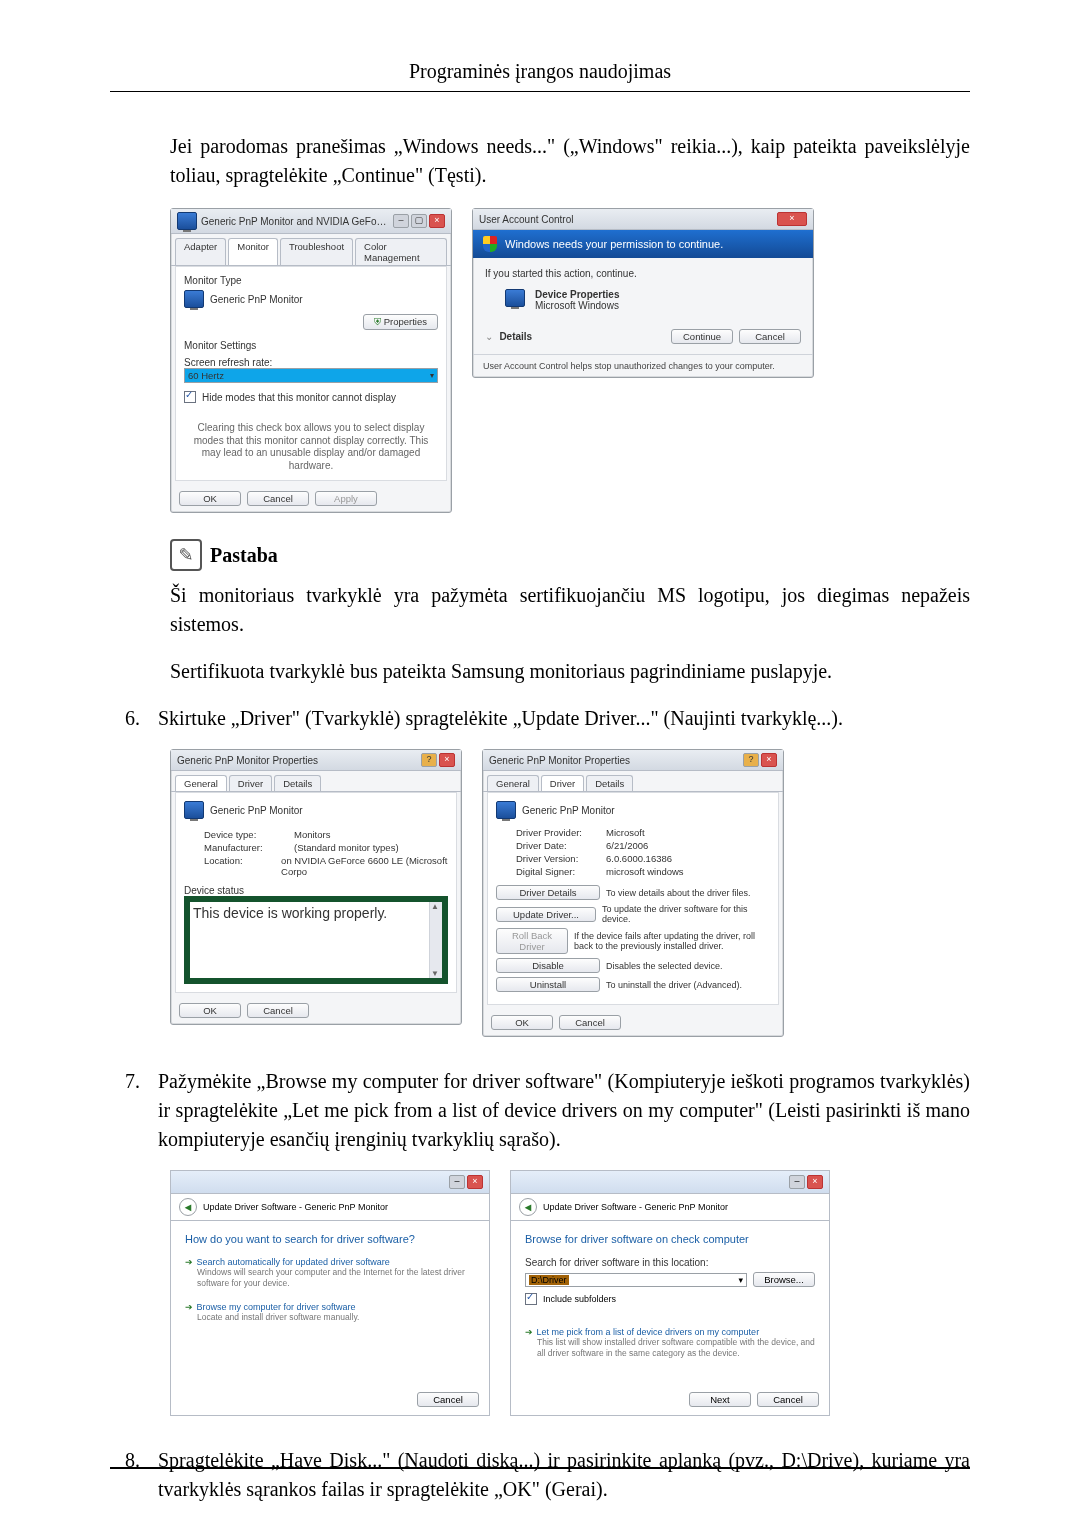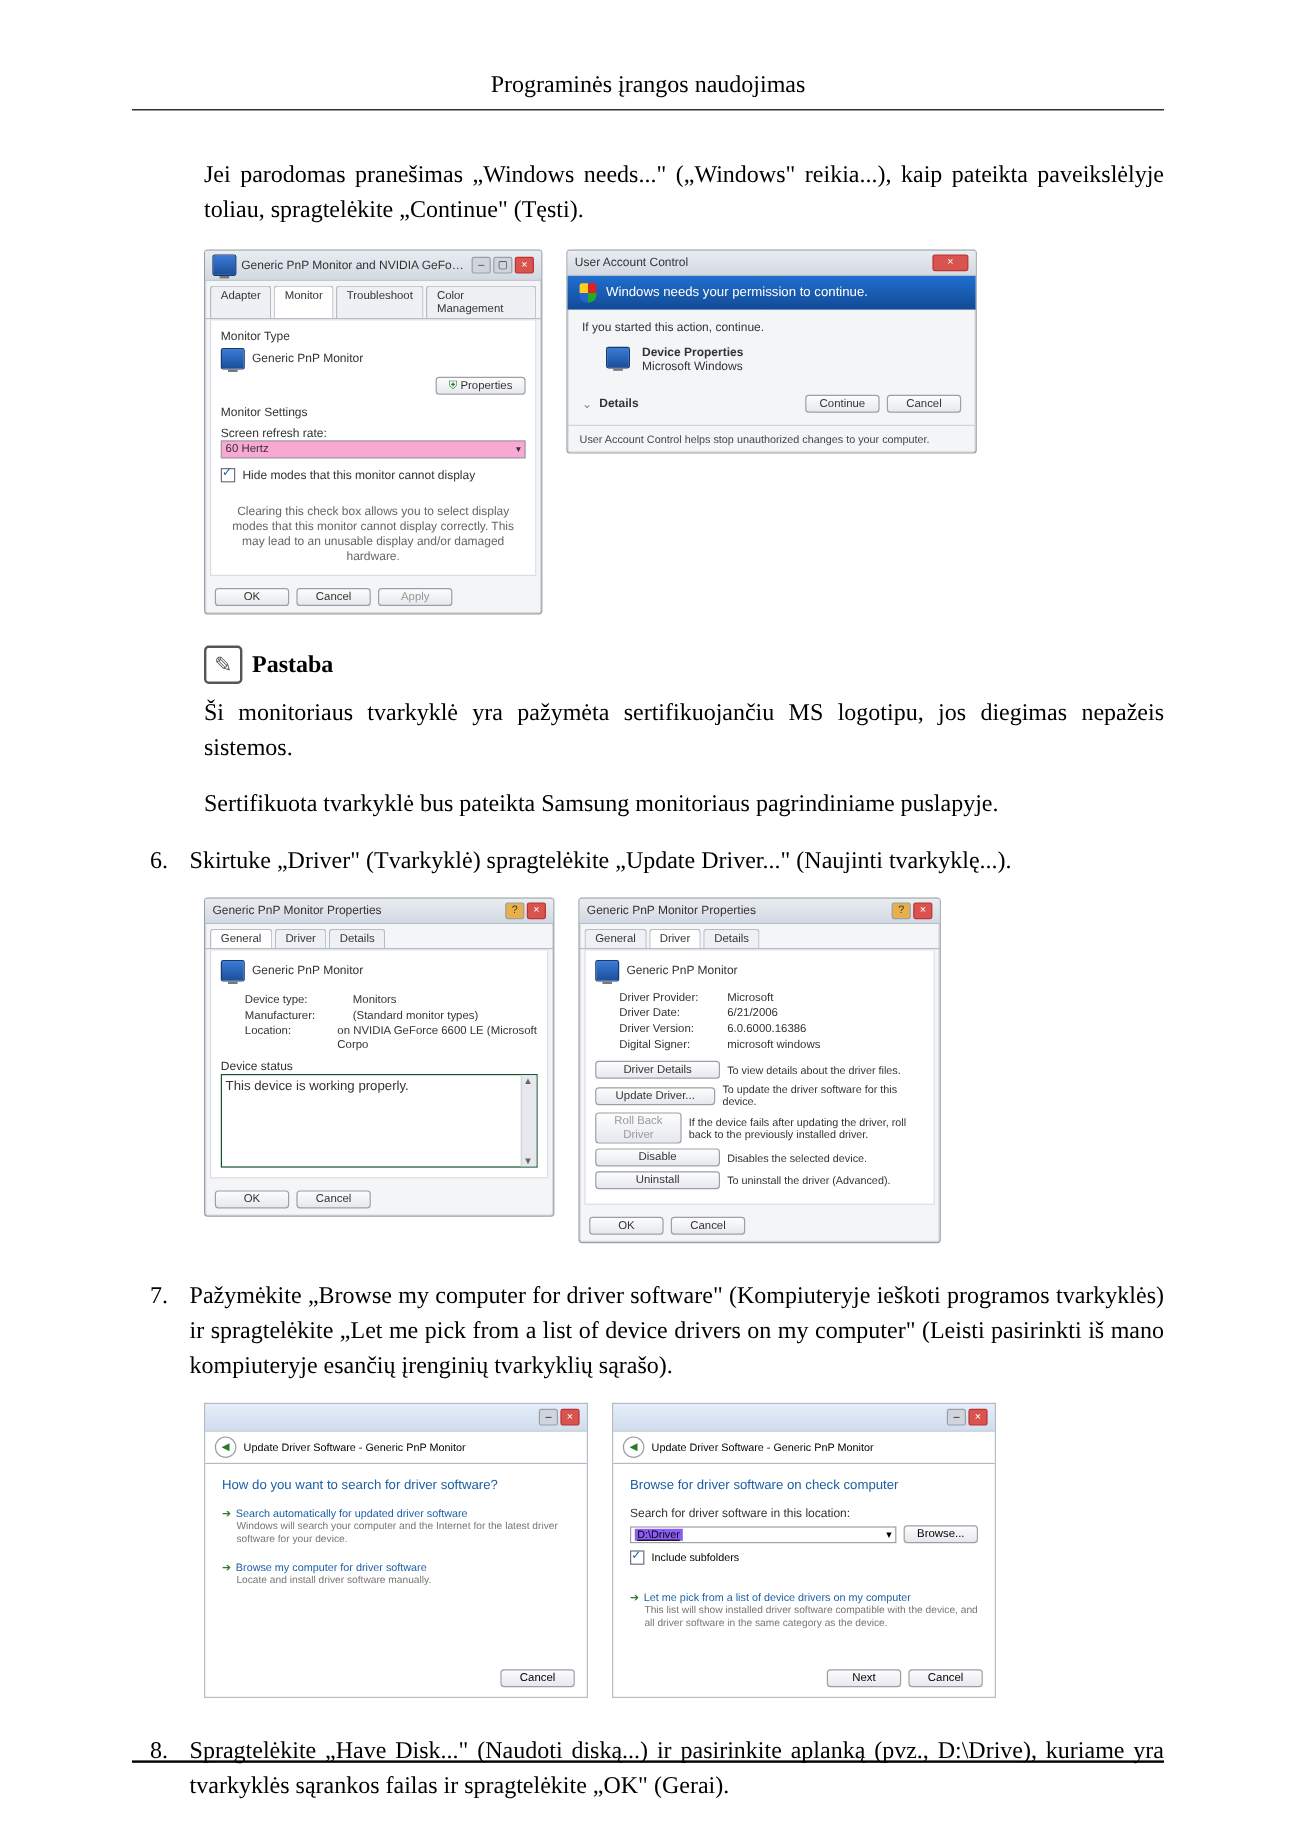--- a/index.html
+++ b/index.html
@@ -13,21 +13,21 @@
   .win-title{background:linear-gradient(#e9edf2,#d3d9e2);border-bottom:1px solid #b6bcc6;padding:3px 6px;display:flex;align-items:center;gap:4px;}
   .win-title .t{flex:1;white-space:nowrap;overflow:hidden;text-overflow:ellipsis;}
   .wctrl{display:flex;gap:2px;}
   .wctrl span{display:inline-block;width:14px;height:12px;background:#d0d4dc;border:1px solid #9aa0a6;border-radius:2px;font-size:9px;text-align:center;line-height:11px;}
   .wctrl .close{background:#d9534f;color:#fff;border-color:#b33;}
   .tabs{display:flex;border-bottom:1px solid #b6bcc6;padding:4px 4px 0 4px;gap:2px;font-size:9.5px;}
   .tab{padding:2px 8px;border:1px solid #b6bcc6;border-bottom:none;background:#eef0f4;border-radius:3px 3px 0 0;}
   .tab.active{background:#fff;}
   .win-body{background:#fff;margin:0 4px 4px 4px;border:1px solid #d9dce1;padding:8px;}
   .field-label{font-size:10px;color:#333;}
-  .select{border:1px solid #9aa0a6;background:#f9a8d4;font-size:9.5px;padding:1px 3px;display:flex;justify-content:space-between;align-items:center;}
+  .select{border:1px solid #9aa0a6;background:#0ea5e9;font-size:9.5px;padding:1px 3px;display:flex;justify-content:space-between;align-items:center;}
   .select .arrow{font-size:8px;}
   .btn{display:inline-block;border:1px solid #9aa0a6;background:linear-gradient(#fdfdfd,#e6e8ee);padding:1px 10px;font-size:9.5px;border-radius:3px;min-width:50px;text-align:center;}
   .btn.small{padding:1px 8px;min-width:44px;}
   .btn.dis{color:#999;}
   .row{display:flex;align-items:center;gap:6px;}
   .chk{width:10px;height:10px;border:1px solid #6a7280;background:#fff;display:inline-block;position:relative;}
   .chk::after{content:"✓";position:absolute;top:-3px;left:0;font-size:10px;color:#2b5cab;}
   .win-footer{display:flex;gap:6px;padding:6px 8px;}
   .monitor-icon{width:18px;height:16px;display:inline-block;background:linear-gradient(#3a7bd5,#1b4f9b);border:1px solid #123973;border-radius:2px;position:relative;}
   .monitor-icon::after{content:"";position:absolute;left:5px;bottom:-3px;width:8px;height:2px;background:#777;}
@@ -37,21 +37,21 @@
   .uac .inner{padding:10px 12px;font-size:10px;}
   .uac .foot{padding:6px 10px;border-top:1px solid #cfd3da;font-size:9px;color:#444;}
   .note-row{display:flex;align-items:center;gap:8px;margin:18px 0 10px 60px;}
   .note-icon{width:28px;height:28px;border:2px solid #555;border-radius:4px;display:flex;align-items:center;justify-content:center;font-size:18px;color:#555;}
   .note-label{font-size:20px;font-weight:bold;}
   .numitem{display:flex;gap:18px;font-size:20px;line-height:1.45;text-align:justify;margin-bottom:16px;}
   .numitem .n{width:30px;flex:0 0 30px;text-align:right;}
   .numitem .t{flex:1;}
   .kv{display:flex;font-size:9.5px;margin:2px 0;}
   .kv .k{width:90px;color:#333;}
-  .textarea{border:1px solid #14532d;background:#fff;height:70px;padding:3px;font-size:11px;position:relative;}
+  .textarea{border:6px solid #14532d;background:#fff;height:70px;padding:3px;font-size:14px;position:relative;}
   .scroll{position:absolute;right:0;top:0;bottom:0;width:12px;background:#e6e8ee;border-left:1px solid #cfd3da;}
   .scroll::before{content:"▲";position:absolute;top:0;left:1px;font-size:8px;color:#666;}
   .scroll::after{content:"▼";position:absolute;bottom:0;left:1px;font-size:8px;color:#666;}
   .driver-desc{font-size:9px;color:#333;}
   .wiz{width:320px;font-family:Tahoma,Arial,sans-serif;}
   .wiz .top{background:linear-gradient(#e5eef9,#d0ddee);border:1px solid #b6bcc6;border-bottom:none;padding:4px 6px;display:flex;justify-content:flex-end;gap:2px;}
   .wiz .crumb{background:#fff;border:1px solid #b6bcc6;border-bottom:none;padding:4px 8px;font-size:9px;display:flex;align-items:center;gap:6px;}
   .wiz .crumb .back{width:16px;height:16px;border-radius:50%;border:1px solid #9aa0a6;display:flex;align-items:center;justify-content:center;color:#2a7a2a;font-size:11px;}
   .wiz .body{background:#fff;border:1px solid #b6bcc6;padding:12px 14px;font-size:9px;min-height:170px;position:relative;}
   .wiz h4{color:#1b5fa6;font-size:11px;font-weight:normal;margin:0 0 12px 0;}
@@ -322,21 +322,21 @@
         </div>
       <div class="crumb">
           <span class="back">◄</span>
           <span>Update Driver Software - Generic PnP Monitor</span>
         </div>
       <div class="body">
         <h4>Browse for driver software on check computer</h4>
         <div class="field-label">Search for driver software in this location:</div>
         <div class="pathbox">
           <div class="combo">
-              <span style="background:#8b5cf6;padding:0 2px;text-decoration:underline;">D:\Driver</span>
+              <span style="background:#a16207;padding:0 2px;">D:\Driver</span>
               <span>▾</span>
             </div>
           <span class="btn small">Browse...</span>
         </div>
         <div class="row">
             <span class="chk"></span>
             <span>Include subfolders</span>
           </div>
         <div class="opt" style="margin-top:22px;">
           <div class="lead"><span class="bullet">➔</span><a class="link">Let me pick from a list of device drivers on my computer</a></div>

